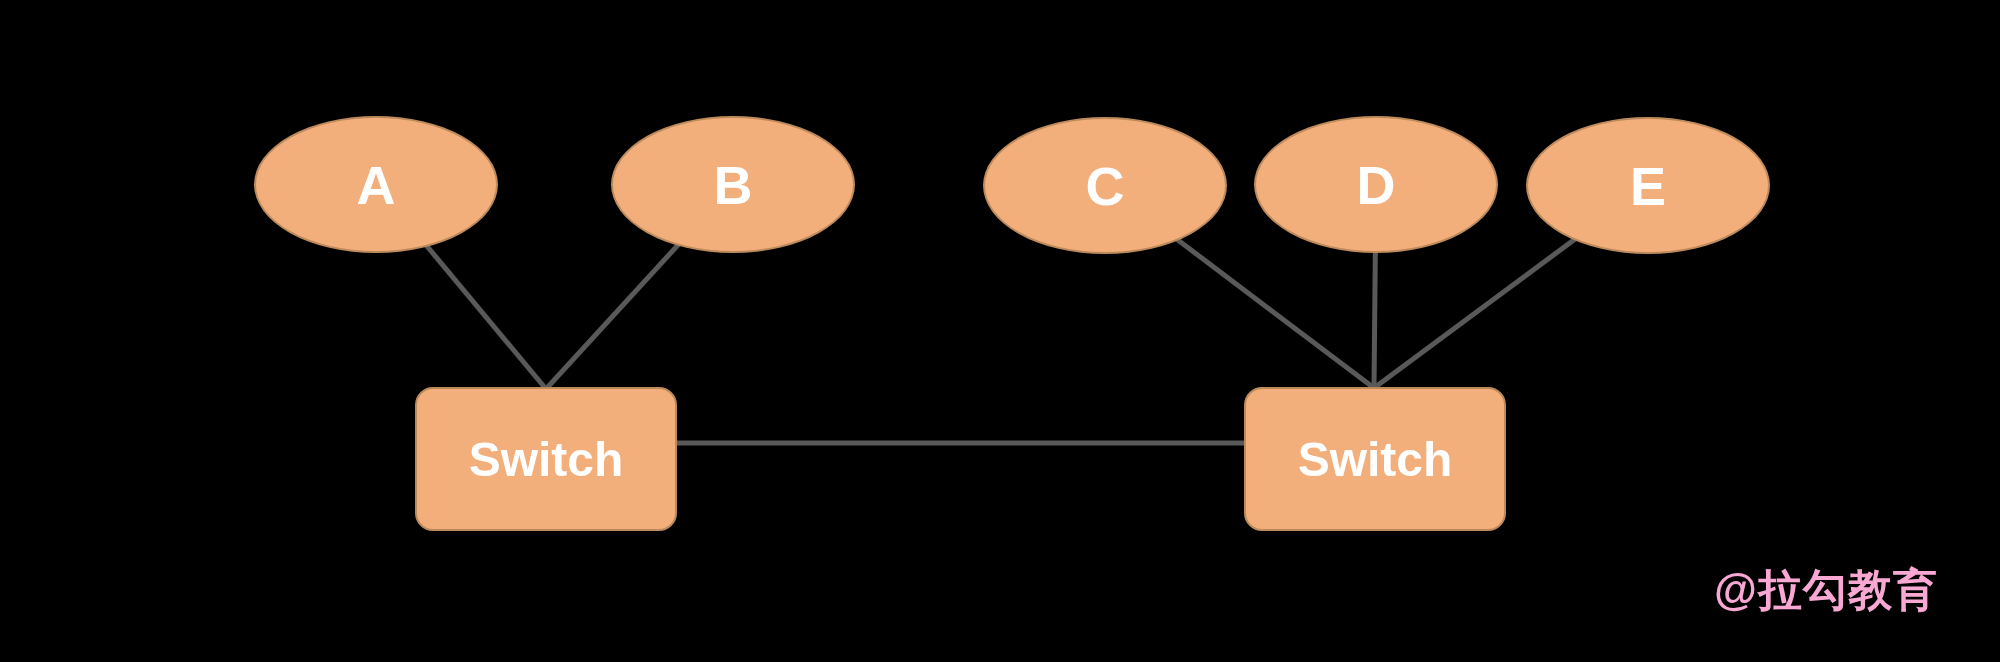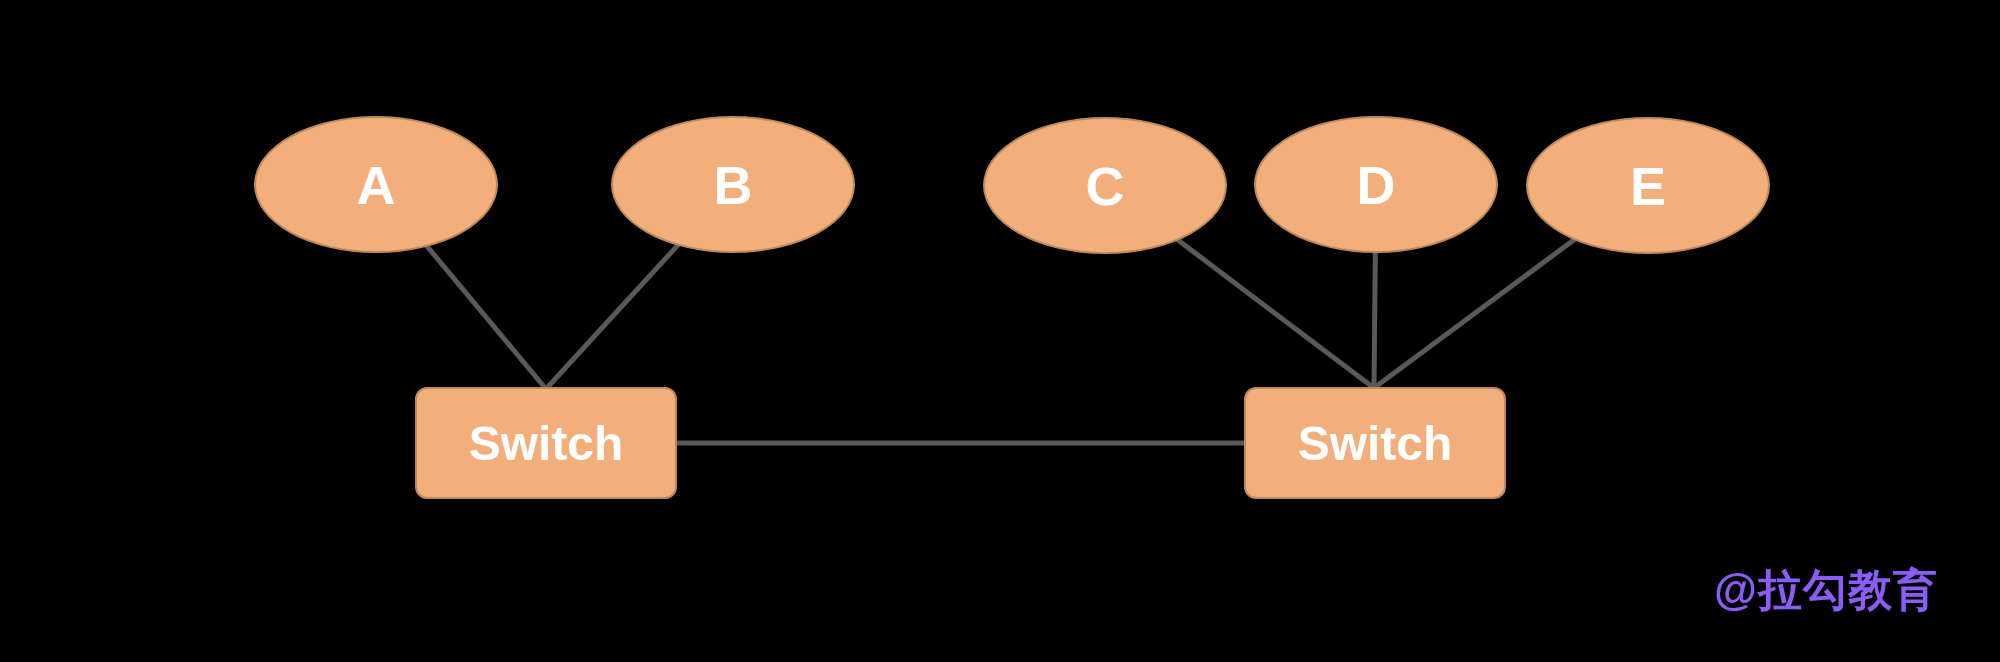--- a/index.html
+++ b/index.html
@@ -34,38 +34,38 @@
     font-weight: bold;
   }
   .node.ellipse {
     width: 244px;
     height: 137px;
     border-radius: 50%;
     font-size: 54px;
   }
   .node.rect {
     width: 262px;
-    height: 112px;
-    border-radius: 12px;
+    height: 144px;
+    border-radius: 18px;
     font-size: 48px;
   }
   
   #node-a        { left: 254px;  top: 116px; }
   #node-b        { left: 611px;  top: 116px; }
   #node-c        { left: 983px;  top: 117px; }
   #node-d        { left: 1254px; top: 116px; }
   #node-e        { left: 1526px; top: 117px; }
   #node-switch-left  { left: 415px;  top: 387px; }
   #node-switch-right { left: 1244px; top: 387px; }
 
   .watermark {
     position: absolute;
     right: 62px;
     bottom: 42px;
-    color: #8b5cf6;
+    color: #f9a8d4;
     font-size: 44px;
     font-weight: bold;
     letter-spacing: 1px;
     white-space: nowrap;
   }
 </style>
 </head>
 <body>
 
 <div id="canvas">

